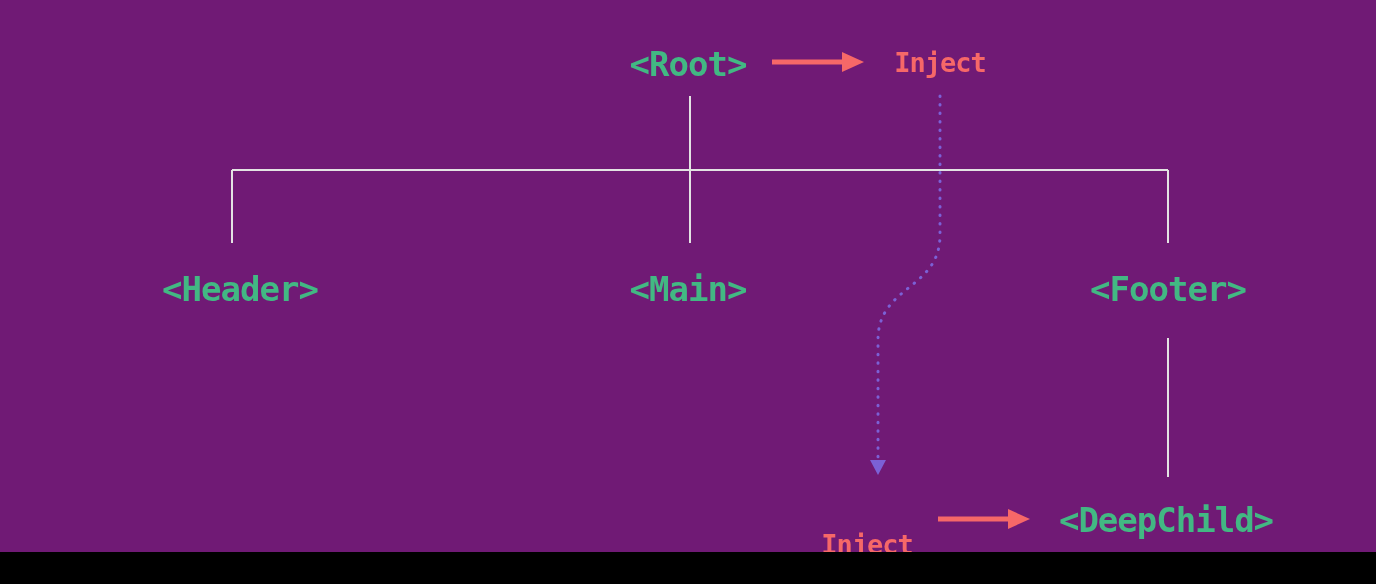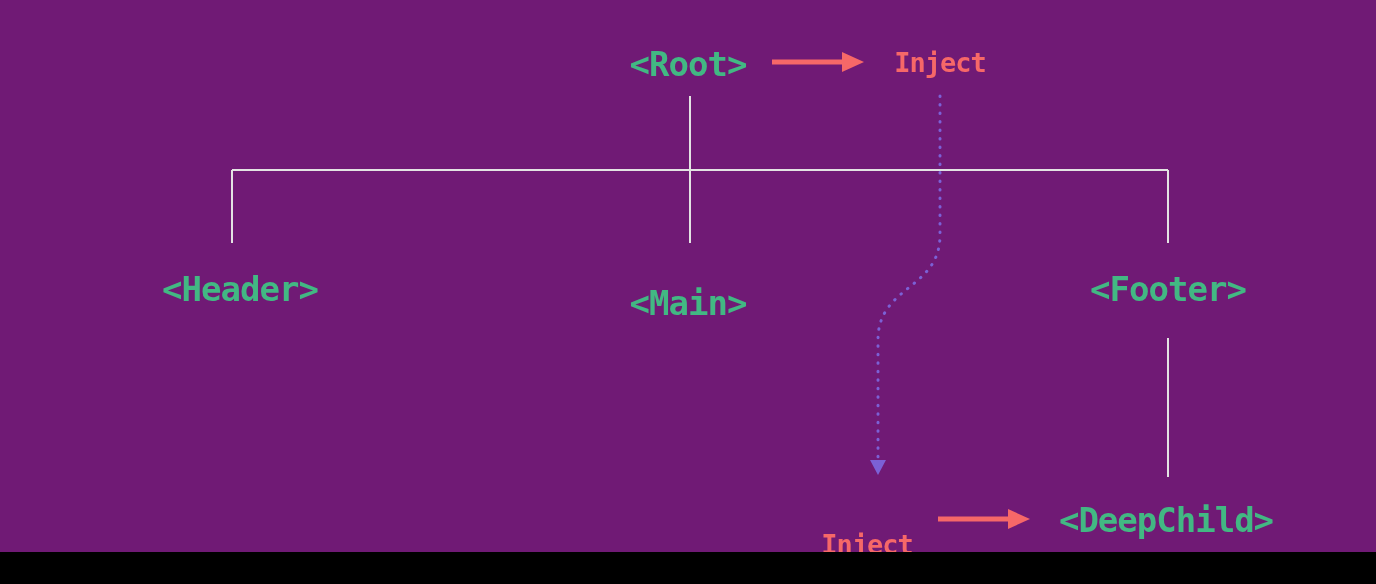--- a/index.html
+++ b/index.html
@@ -33,21 +33,21 @@
     color: #42b883;
     font-size: 34px;
   }
   .annot-label {
     color: #f66868;
     font-size: 27px;
   }
   .pos-root      { left: 688px;  top: 64px;  }
   .pos-provide   { left: 940px;  top: 62px;  }
   .pos-header    { left: 240px;  top: 289px; }
-  .pos-main      { left: 688px;  top: 289px; margin-top: 14px; }
+  .pos-main      { left: 688px;  top: 289px; }
   .pos-footer    { left: 1168px; top: 289px; }
   .pos-inject    { left: 867px;  top: 520px; margin-top: 24px; }
   .pos-deepchild { left: 1166px; top: 520px; }
 </style>
 </head>
 <body>
 
 <div class="stage">
 
   <svg class="lines-layer" viewBox="0 0 1376 584">

